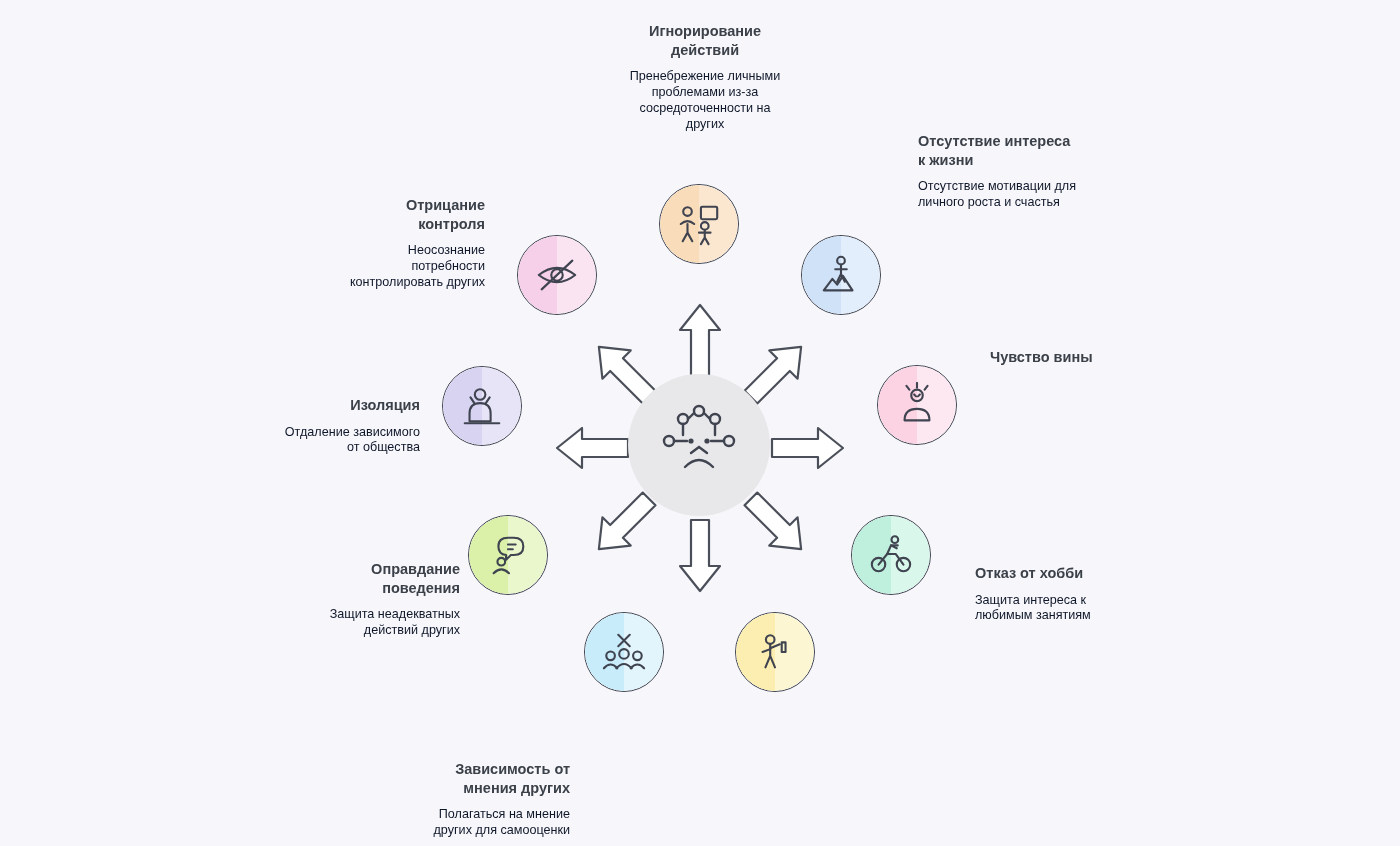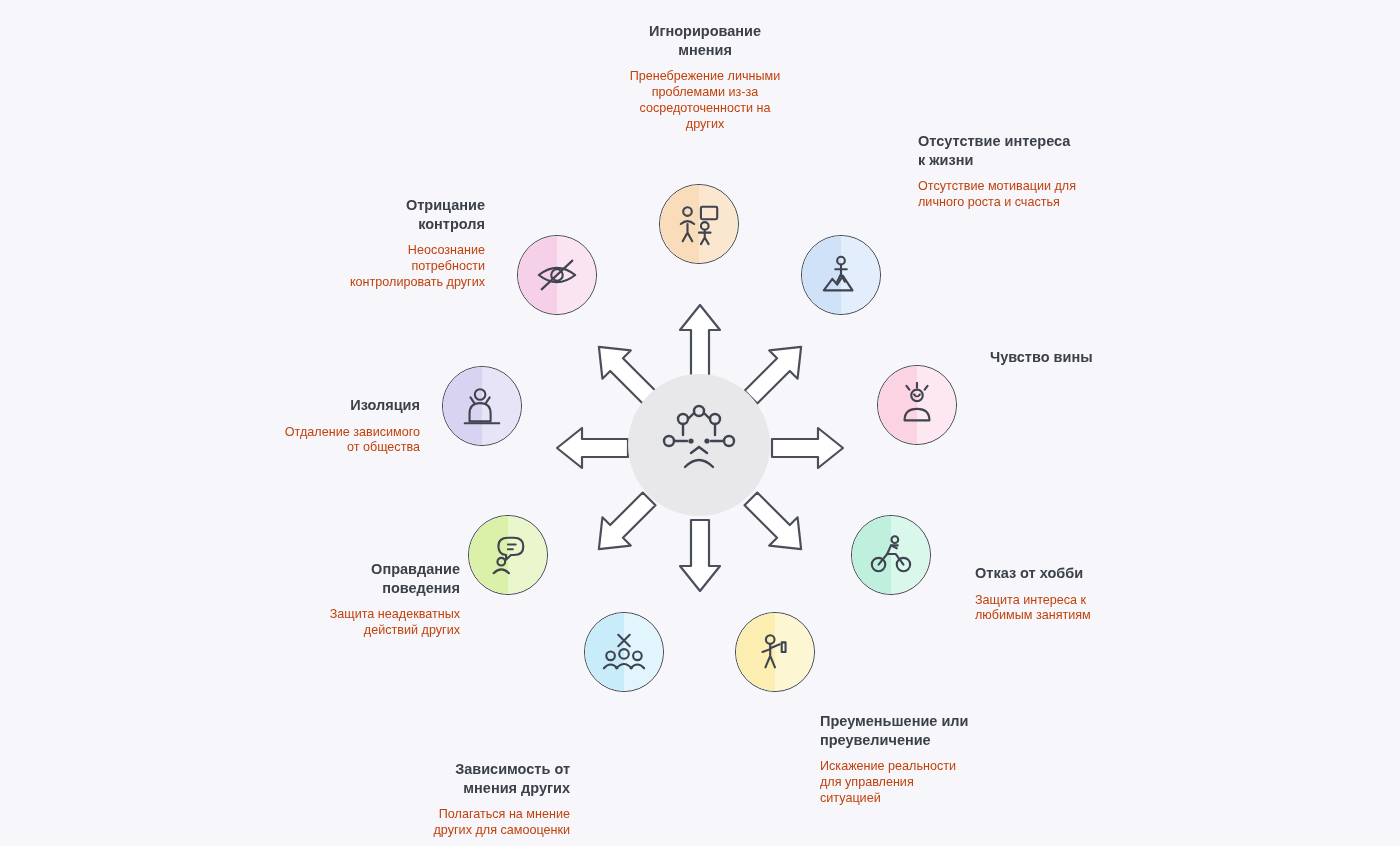--- a/index.html
+++ b/index.html
@@ -79,21 +79,21 @@
   .label .title {
     font-size: 14.5px;
     font-weight: bold;
     line-height: 1.28;
     color: #3b4049;
     margin-bottom: 10px;
   }
   .label .desc {
     font-size: 12.6px;
     line-height: 1.26;
-    color: #c2410c;
+    color: #0f172a;
   }
   .ta-right { text-align: right; margin-top: 48px; }
   .ta-left  { text-align: left; }
   .ta-center{ text-align: center; }
 </style>
 </head>
 <body>
 
 <div class="stage">
 
@@ -171,21 +171,21 @@
           <path d="M5 24 q7 -6 14 0"></path>
           <path d="M12 24 v9 l-5 9 M12 33 l5 9"></path>
           <circle cx="30" cy="26" r="4"></circle>
           <path d="M30 30 v8 l-4 7 M30 38 l4 7"></path>
           <path d="M24 33 h12"></path>
         </g>
       </svg>
     </span>
   </div>
   <div class="label ta-center" style="left:625px; top:22px; width:160px;">
-    <div class="title">Игнорирование мнения</div>
+    <div class="title">Игнорирование действий</div>
     <div class="desc">Пренебрежение личными проблемами из-за сосредоточенности на других</div>
   </div>
 
   <div class="node" style="left:801px; top:235px;">
     <svg class="half" viewBox="0 0 80 80" aria-hidden="true">
       <circle cx="40" cy="40" r="40" fill="#e2eefb"></circle>
       <path d="M40 0 A40 40 0 0 0 40 80 Z" fill="#cfe2f8"></path>
     </svg>
     <span class="glyph">
       <svg viewBox="0 0 48 48" aria-hidden="true">
@@ -253,24 +253,20 @@
     <span class="glyph">
       <svg viewBox="0 0 48 48" aria-hidden="true">
         <g fill="none" stroke="#3f4450" stroke-width="2.2" stroke-linecap="round" stroke-linejoin="round">
           <circle cx="19" cy="11" r="4.5"></circle>
           <path d="M19 16 v12 M19 28 l-5 12 M19 28 l5 12"></path>
           <path d="M19 20 l10 -4 M19 21 l-8 3"></path>
           <path d="M31 14 v10 M35 14 v10 M31 14 h4 M31 24 h4"></path>
         </g>
       </svg>
     </span>
-  </div>
-  <div class="label ta-left" style="left:820px; top:712px; width:155px;">
-    <div class="title">Преуменьшение или преувеличение</div>
-    <div class="desc">Искажение реальности для управления ситуацией</div>
   </div>
 
   <div class="node" style="left:584px; top:612px;">
     <svg class="half" viewBox="0 0 80 80" aria-hidden="true">
       <circle cx="40" cy="40" r="40" fill="#e2f5fc"></circle>
       <path d="M40 0 A40 40 0 0 0 40 80 Z" fill="#c9ecfa"></path>
     </svg>
     <span class="glyph">
       <svg viewBox="0 0 48 48" aria-hidden="true">
         <g fill="none" stroke="#3f4450" stroke-width="2.2" stroke-linecap="round" stroke-linejoin="round">

